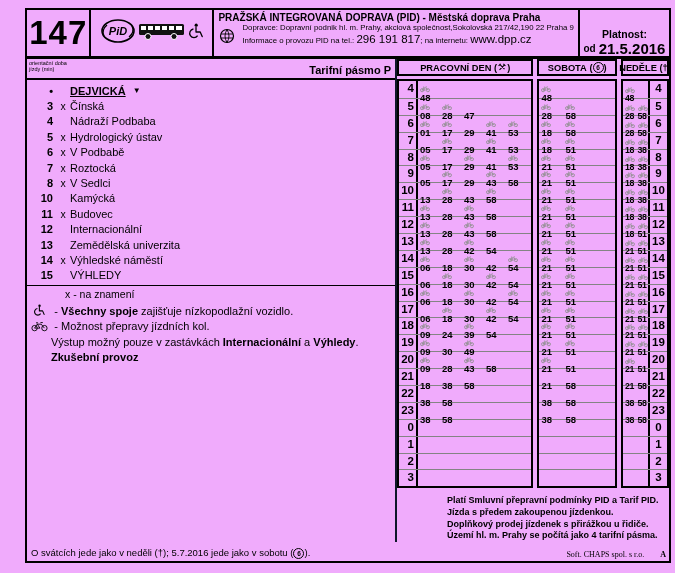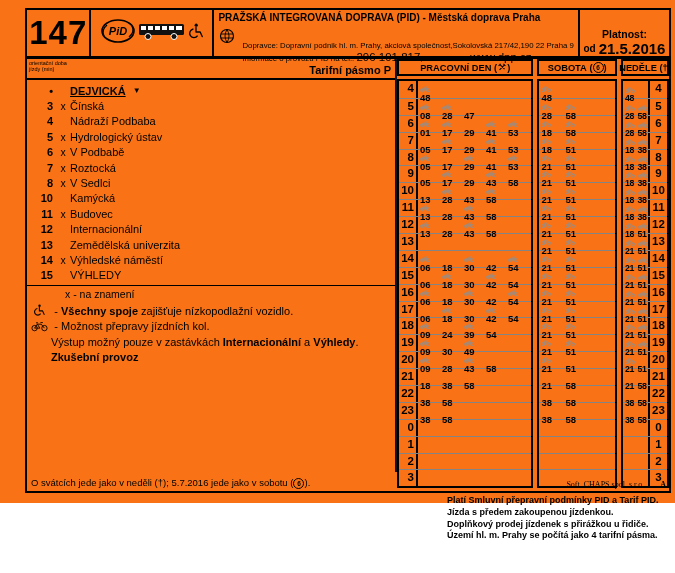--- a/index.html
+++ b/index.html
@@ -1,29 +1,29 @@
 <!DOCTYPE html>
 <html lang="cs"><head>
 <meta charset="utf-8">
 <style>
   html,body{margin:0;padding:0;background:#fff;width:675px;height:573px;overflow:hidden;
     font-family:"Liberation Sans", sans-serif;color:#000;-webkit-font-smoothing:antialiased;}
-  .page{position:relative;width:675px;height:503px;background:#f97316;}
+  .page{position:relative;width:675px;height:573px;background:#f0abfc;}
   .frame{position:absolute;left:25px;top:8px;right:4px;bottom:10px;border:2px solid #000;
     display:flex;flex-direction:column;box-sizing:border-box;}
   
   .h-line{display:flex;height:46px;border-bottom:3px solid #000;flex:none;}
   .h-num{width:72px;border-right:2px solid #000;display:flex;align-items:center;justify-content:center;
     font-size:33px;font-weight:bold;letter-spacing:1px;box-sizing:border-box;}
   .h-logo{width:136px;border-right:2px solid #000;display:flex;align-items:center;justify-content:space-evenly;
     box-sizing:border-box;padding:0 7px;}
   .h-info{flex:1;border-right:2px solid #000;box-sizing:border-box;padding:2px 4px 0 4px;position:relative;}
   .agency-title{font-size:10px;font-weight:bold;white-space:nowrap;}
   .h-info-rows{margin-left:24px;}
-  .op-line{font-size:7.8px;margin-top:18px;white-space:nowrap;}
+  .op-line{font-size:7.8px;margin-top:0;white-space:nowrap;}
   .inf-line{font-size:7.8px;margin-top:1px;white-space:nowrap;}
   .inf-line .big{font-size:11.5px;}
   .globe{position:absolute;left:5px;top:18px;}
   .h-val{width:100px;text-align:center;padding-top:18px;box-sizing:border-box;}
   .val-label{font-size:10.5px;font-weight:bold;}
   .val-from{font-size:10px;font-weight:bold;margin-right:3px;vertical-align:2px;}
   .val-date{font-size:15px;font-weight:bold;}
   
   .body{display:flex;flex:1;min-height:0;}
   .panel{width:370px;border-right:2px solid #0f172a;box-sizing:border-box;display:flex;flex-direction:column;}
@@ -362,20 +362,29 @@
                           <circle cx="15" cy="7.8" r="3"></circle>
                           <path d="M4 7.8 L7 3.4 H11.4 L15 7.8 M7 3.4 L10 7.8 H4 M10.6 1.6 h2.6 M5.6 1.9 h2.3"></path>
                         </svg></span>13</span><span class="min">28</span><span class="min"><span class="bk"><svg width="10" height="6.5" viewBox="0 0 19 12" fill="none" stroke="#8f8f8f" stroke-width="1.6">
                           <circle cx="4" cy="7.8" r="3"></circle>
                           <circle cx="15" cy="7.8" r="3"></circle>
                           <path d="M4 7.8 L7 3.4 H11.4 L15 7.8 M7 3.4 L10 7.8 H4 M10.6 1.6 h2.6 M5.6 1.9 h2.3"></path>
                         </svg></span>43</span><span class="min">58</span></div>
                 </div>
                 <div class="trow">
                   <span class="hour">13</span>
+                  <div class="mins"><span class="min"><span class="bk"><svg width="10" height="6.5" viewBox="0 0 19 12" fill="none" stroke="#8f8f8f" stroke-width="1.6">
+                          <circle cx="4" cy="7.8" r="3"></circle>
+                          <circle cx="15" cy="7.8" r="3"></circle>
+                          <path d="M4 7.8 L7 3.4 H11.4 L15 7.8 M7 3.4 L10 7.8 H4 M10.6 1.6 h2.6 M5.6 1.9 h2.3"></path>
+                        </svg></span>13</span><span class="min">28</span><span class="min"><span class="bk"><svg width="10" height="6.5" viewBox="0 0 19 12" fill="none" stroke="#8f8f8f" stroke-width="1.6">
+                          <circle cx="4" cy="7.8" r="3"></circle>
+                          <circle cx="15" cy="7.8" r="3"></circle>
+                          <path d="M4 7.8 L7 3.4 H11.4 L15 7.8 M7 3.4 L10 7.8 H4 M10.6 1.6 h2.6 M5.6 1.9 h2.3"></path>
+                        </svg></span>42</span><span class="min">54</span></div>
                 </div>
                 <div class="trow">
                   <span class="hour">14</span>
                   <div class="mins"><span class="min"><span class="bk"><svg width="10" height="6.5" viewBox="0 0 19 12" fill="none" stroke="#8f8f8f" stroke-width="1.6">
                           <circle cx="4" cy="7.8" r="3"></circle>
                           <circle cx="15" cy="7.8" r="3"></circle>
                           <path d="M4 7.8 L7 3.4 H11.4 L15 7.8 M7 3.4 L10 7.8 H4 M10.6 1.6 h2.6 M5.6 1.9 h2.3"></path>
                         </svg></span>06</span><span class="min">18</span><span class="min"><span class="bk"><svg width="10" height="6.5" viewBox="0 0 19 12" fill="none" stroke="#8f8f8f" stroke-width="1.6">
                           <circle cx="4" cy="7.8" r="3"></circle>
                           <circle cx="15" cy="7.8" r="3"></circle>

